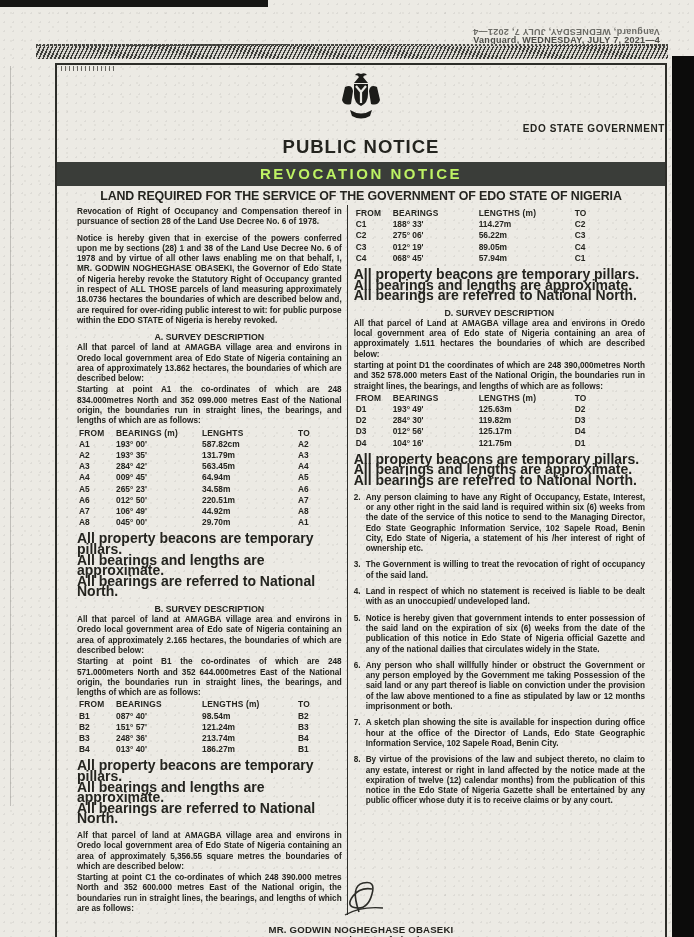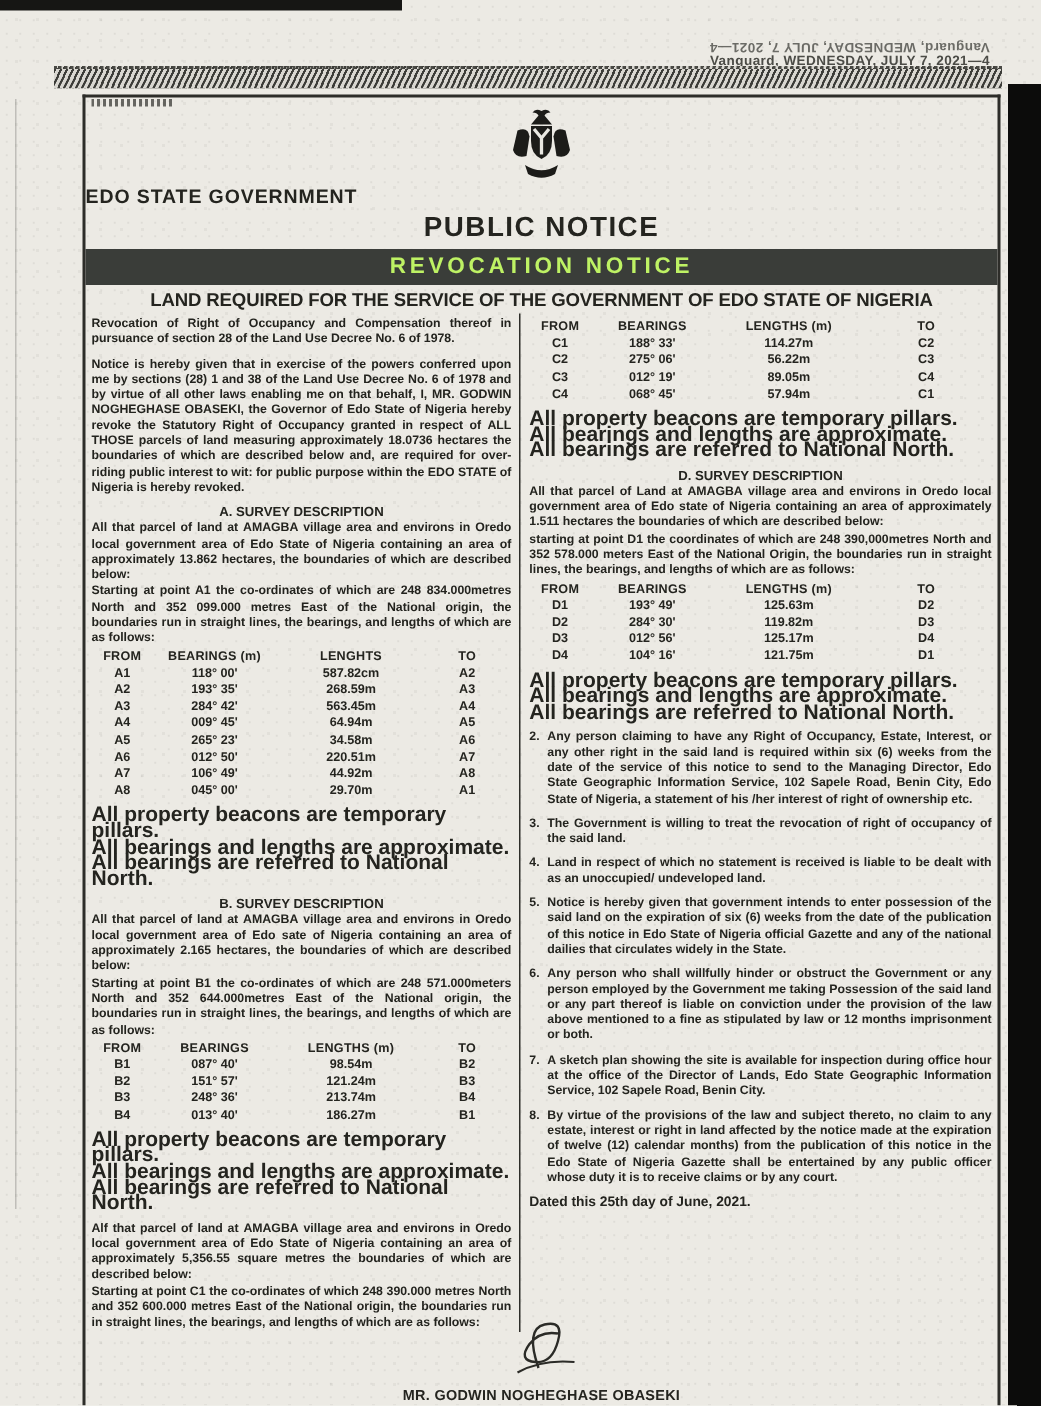--- a/index.html
+++ b/index.html
@@ -35,34 +35,34 @@
     position:absolute; left:55px; top:63px; width:608px; bottom:0;
     border:2px solid #2d2d29; border-bottom:none;
   }
   .reg-marks {
     position:absolute; top:1px; left:4px; width:54px; height:5px;
     background:repeating-linear-gradient(90deg, #2d2d29 0 1.5px, transparent 1.5px 4px);
     opacity:.7;
   }
 
   .crest { display:block; margin:7px auto 1px; }
-  .gov-name { text-align:left; font-weight:bold; font-size:13px; letter-spacing:.6px; }
+  .gov-name { text-align:right; font-weight:bold; font-size:10px; letter-spacing:.6px; }
   .public-notice { text-align:center; font-weight:bold; font-size:18.5px; letter-spacing:1px; margin-top:2px; }
   .banner { margin-top:4px; background:#3a3d39; color:#bef264; text-align:center; font-weight:bold; font-size:15px; letter-spacing:2.5px; padding:3px 0 4px; }
   .headline { text-align:center; font-weight:bold; font-size:12.4px; letter-spacing:-.1px; margin:3px 2px 2px; }
 
-  .cols { display:flex; align-items:stretch; padding:0 2px; }
+  .cols { display:flex; align-items:stretch; padding:0 18px; }
   .col-left  { width:47.6%; padding:2px 5px 0 2px; }
   .col-right { width:52.4%; padding:2px 2px 0 6px; border-left:1.5px solid #2d2d29; }
 
   .txt { font-size:8.2px; line-height:10.3px; text-align:justify; margin:0 0 6px; font-weight:bold; color:#23231e; }
   .txt.tight { margin-bottom:1px; }
   .sec-title { text-align:center; font-weight:bold; font-size:8.8px; margin:3px 0 1px; }
 
-  .srv-table { display:grid; grid-template-columns:37px 86px 96px 1fr; font-size:8.4px; line-height:11.2px; font-weight:bold; margin:1px 0 5px 2px;text-align:center; }
+  .srv-table { display:grid; grid-template-columns:37px 86px 96px 1fr; font-size:8.4px; line-height:11.2px; font-weight:bold; margin:1px 0 5px 2px; }
   .srv-table .h { letter-spacing:.2px; }
 
   .notes { font-size:14px; line-height:10.6px; font-weight:bold; margin:0 0 7px; }
 
   .clause { display:flex; margin:0 0 6px; }
   .clause .num { flex:none; width:12px; font-weight:bold; font-size:8.2px; line-height:10.3px; }
   .clause .body { font-size:8.2px; line-height:10.3px; text-align:justify; font-weight:bold; }
 
   .dated { font-weight:bold; font-size:9.2px; margin:4px 0 0; }
 
@@ -114,26 +114,26 @@
         <div class="sec-title">A. SURVEY DESCRIPTION</div>
         <p class="txt tight"><span>All that parcel of land at </span><b>AMAGBA</b><span> village area and environs in Oredo local government area of Edo State of Nigeria containing an area of approximately 13.862 hectares, the boundaries of which are described below:</span></p>
         <p class="txt tight">Starting at point A1 the co-ordinates of which are 248 834.000metres North and 352 099.000 metres East of the National origin, the boundaries run in straight lines, the bearings, and lengths of which are as follows:</p>
 
         <div class="srv-table">
           <span class="h">FROM</span>
             <span class="h">BEARINGS (m)</span>
             <span class="h">LENGHTS</span>
             <span class="h">TO</span>
           <span>A1</span>
-            <span>118° 00'</span>
+            <span>193° 00'</span>
             <span>587.82cm</span>
             <span>A2</span>
           <span>A2</span>
             <span>193° 35'</span>
-            <span>268.59m</span>
+            <span>131.79m</span>
             <span>A3</span>
           <span>A3</span>
             <span>284° 42'</span>
             <span>563.45m</span>
             <span>A4</span>
           <span>A4</span>
             <span>009° 45'</span>
             <span>64.94m</span>
             <span>A5</span>
           <span>A5</span>
@@ -284,21 +284,20 @@
           </div>
         <div class="clause">
             <span class="num">7.</span>
             <span class="body">A sketch plan showing the site is available for inspection during office hour at the office of the Director of Lands, Edo State Geographic Information Service, 102 Sapele Road, Benin City.</span>
           </div>
         <div class="clause">
             <span class="num">8.</span>
             <span class="body">By virtue of the provisions of the law and subject thereto, no claim to any estate, interest or right in land affected by the notice made at the expiration of twelve (12) calendar months) from the publication of this notice in the Edo State of Nigeria Gazette shall be entertained by any public officer whose duty it is to receive claims or by any court.</span>
           </div>
 
-        <div class="dated">Dated this 25th day of June, 2021.</div>
 
       </div>
     </div>
 
     <div class="sig-block">
       <svg width="72" height="40" viewBox="0 0 72 40">
         <path d="M34 32 q-9 -26 4 -29 q13 -3 9 11 q-4 15 -15 14 q-12 -1 -4 -12 q7 -9 19 -7" fill="none" stroke="#2b2b27" stroke-width="1.6"></path>
         <path d="M20 35 q16 -9 38 -7" fill="none" stroke="#2b2b27" stroke-width="1.4"></path>
       </svg>
       <div class="sig-name">MR. GODWIN NOGHEGHASE OBASEKI</div>

